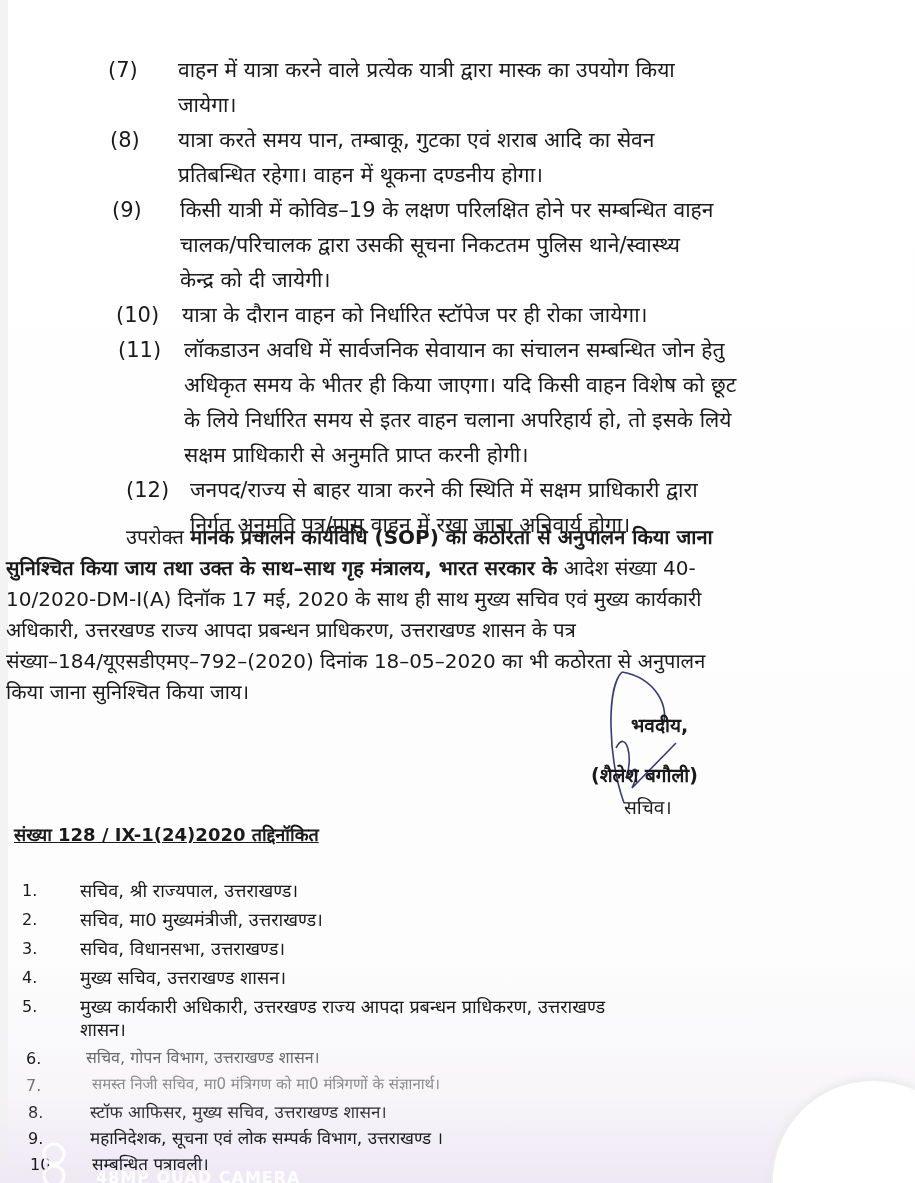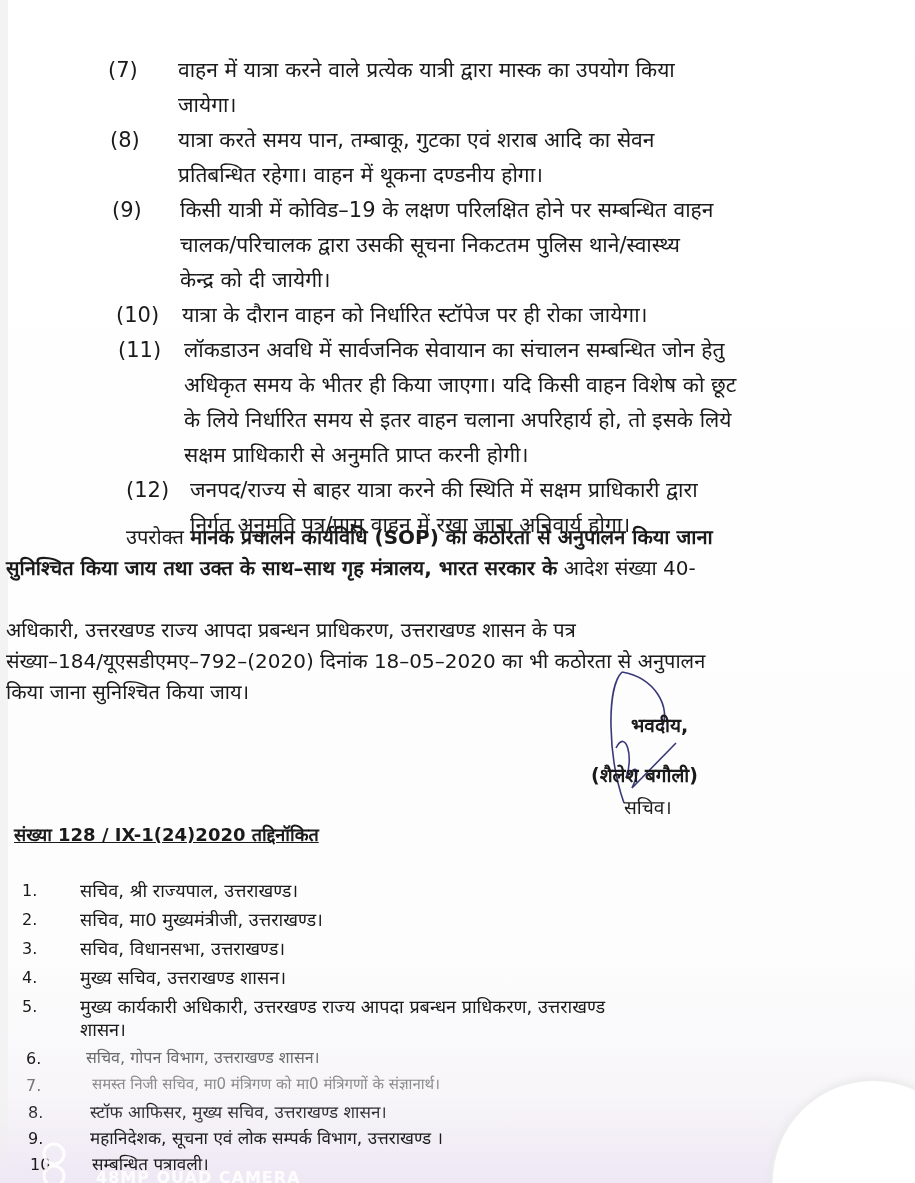--- a/index.html
+++ b/index.html
@@ -63,20 +63,21 @@
   <div class="num" style="left:126px; top:473px;">(12)</div>
   <div class="line" style="left:190px; top:473px;">जनपद/राज्य से बाहर यात्रा करने की स्थिति में सक्षम प्राधिकारी द्वारा</div>
   <div class="line" style="left:190px; top:508px;text-align:right;">निर्गत अनुमति पत्र/पास वाहन में रखा जाना अनिवार्य होगा।</div>
 
   <div class="para-line" style="left:126px; top:522px;">
     <span>उपरोक्त </span><b>मानक प्रचालन कार्यविधि (SOP) का कठोरता से अनुपालन किया जाना</b>
   </div>
   <div class="para-line" style="left:6px; top:553px;">
     <b>सुनिश्चित किया जाय तथा उक्त के साथ–साथ गृह मंत्रालय, भारत सरकार के</b><span> आदेश संख्या 40-</span>
   </div>
+  <div class="para-line" style="left:6px; top:584px;">10/2020-DM-I(A) दिनॉक 17 मई, 2020 के साथ ही साथ मुख्य सचिव एवं मुख्य कार्यकारी</div>
   <div class="para-line" style="left:6px; top:615px;">अधिकारी, उत्तरखण्ड राज्य आपदा प्रबन्धन प्राधिकरण, उत्तराखण्ड शासन के पत्र</div>
   <div class="para-line" style="left:6px; top:646px;">संख्या–184/यूएसडीएमए–792–(2020) दिनांक 18–05–2020 का भी कठोरता से अनुपालन</div>
   <div class="para-line" style="left:6px; top:677px;">किया जाना सुनिश्चित किया जाय।</div>
 
   <svg style="position:absolute; left:596px; top:668px;" width="120" height="140">
     <path d="M26 4 C 10 20, 12 90, 28 135 M26 4 C 60 10, 75 40, 66 60 M20 80 C 30 60, 38 90, 30 110 C 40 95, 45 100, 36 120 L 80 75" fill="none" stroke="#3a3a7a" stroke-width="1.6"></path>
   </svg>
   <div class="sig" style="left:624px; top:712px;margin-left:7px;">भवदीय,</div>
   <div class="sig" style="left:591px; top:762px;">(शैलेश बगौली)</div>
   <div class="sig" style="left:624px; top:794px; font-weight:normal;">सचिव।</div>

